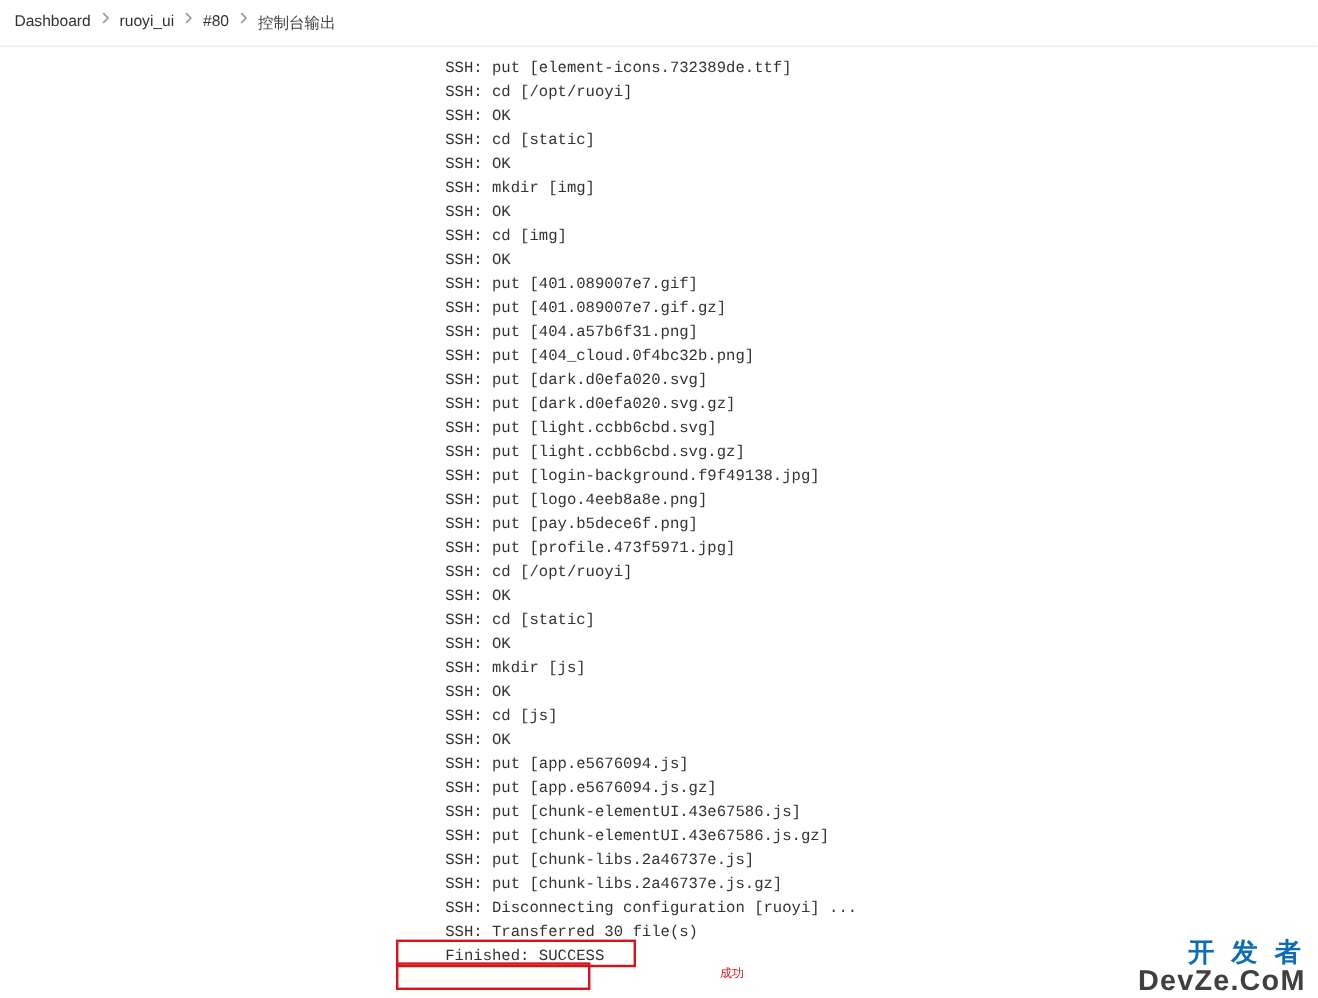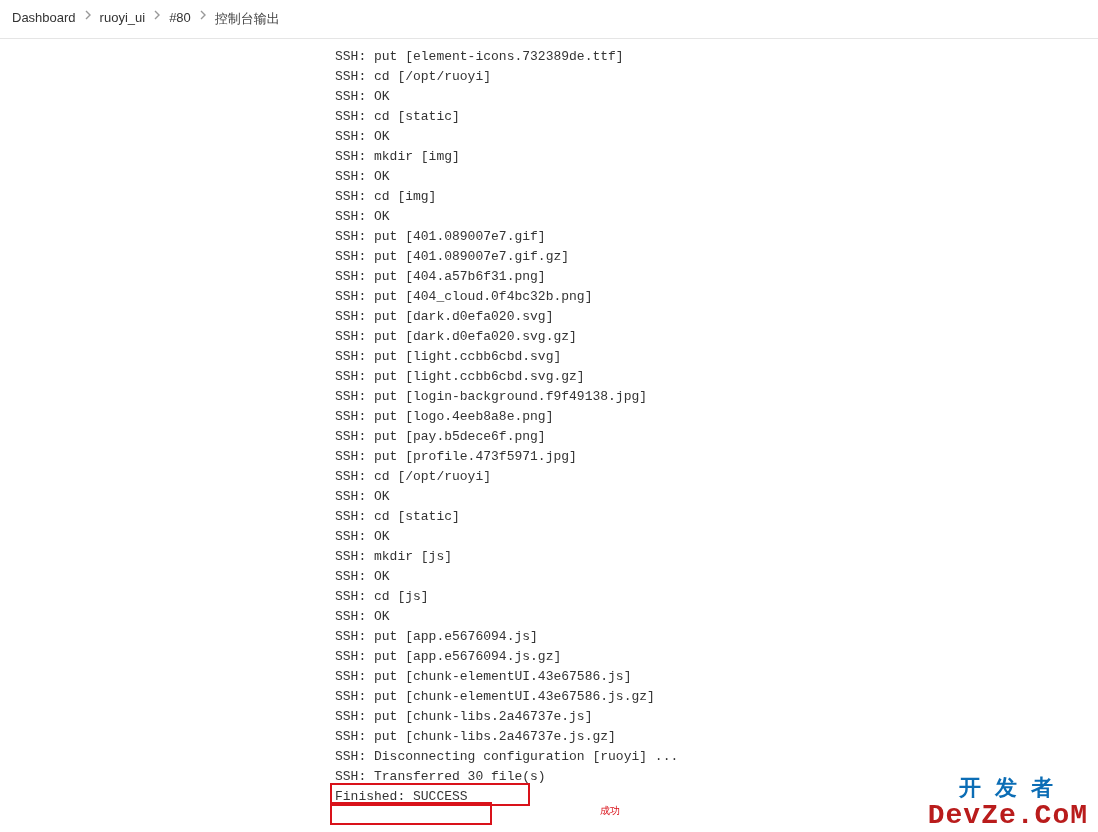--- a/index.html
+++ b/index.html
@@ -33,20 +33,21 @@
     margin: 0 8px;
     color: #999;
     display: inline-block;
   }
   .breadcrumb .sep svg { display: block; }
 
   
   .content {
     display: flex;
     height: calc(100% - 40px);
+    gap: 36px;
   }
   .left-gutter {
     width: 335px;
     flex-shrink: 0;
   }
   .console {
     flex: 1;
     padding-top: 8px;
     font-family: Consolas, "Courier New", monospace;
     font-size: 13px;
@@ -84,35 +85,35 @@
     left: 600px;
     top: 804px;
     font-family: "Microsoft YaHei", Arial, sans-serif;
   }
 
   
   .watermark {
     position: absolute;
     right: 10px;
     bottom: 2px;
-    text-align: center;
-    font-family: Liberation Mono, monospace;
+    text-align: right;
+    font-family: Liberation Sans, sans-serif;
     line-height: 1.05;
     letter-spacing: 2px;
   }
   .watermark .l1 {
     color: #0b6db5;
     font-size: 22px;
     font-weight: bold;
     letter-spacing: 14px;
     margin-right: -10px;
   }
   .watermark .l2 {
-    color: #b91c1c;
-    font-size: 28px;
+    color: #404040;
+    font-size: 24px;
     font-weight: bold;
     letter-spacing: 1px;
   }
 </style>
 </head>
 <body>
 
 <div class="breadcrumb">
   <a>Dashboard</a>
   <span class="sep">

